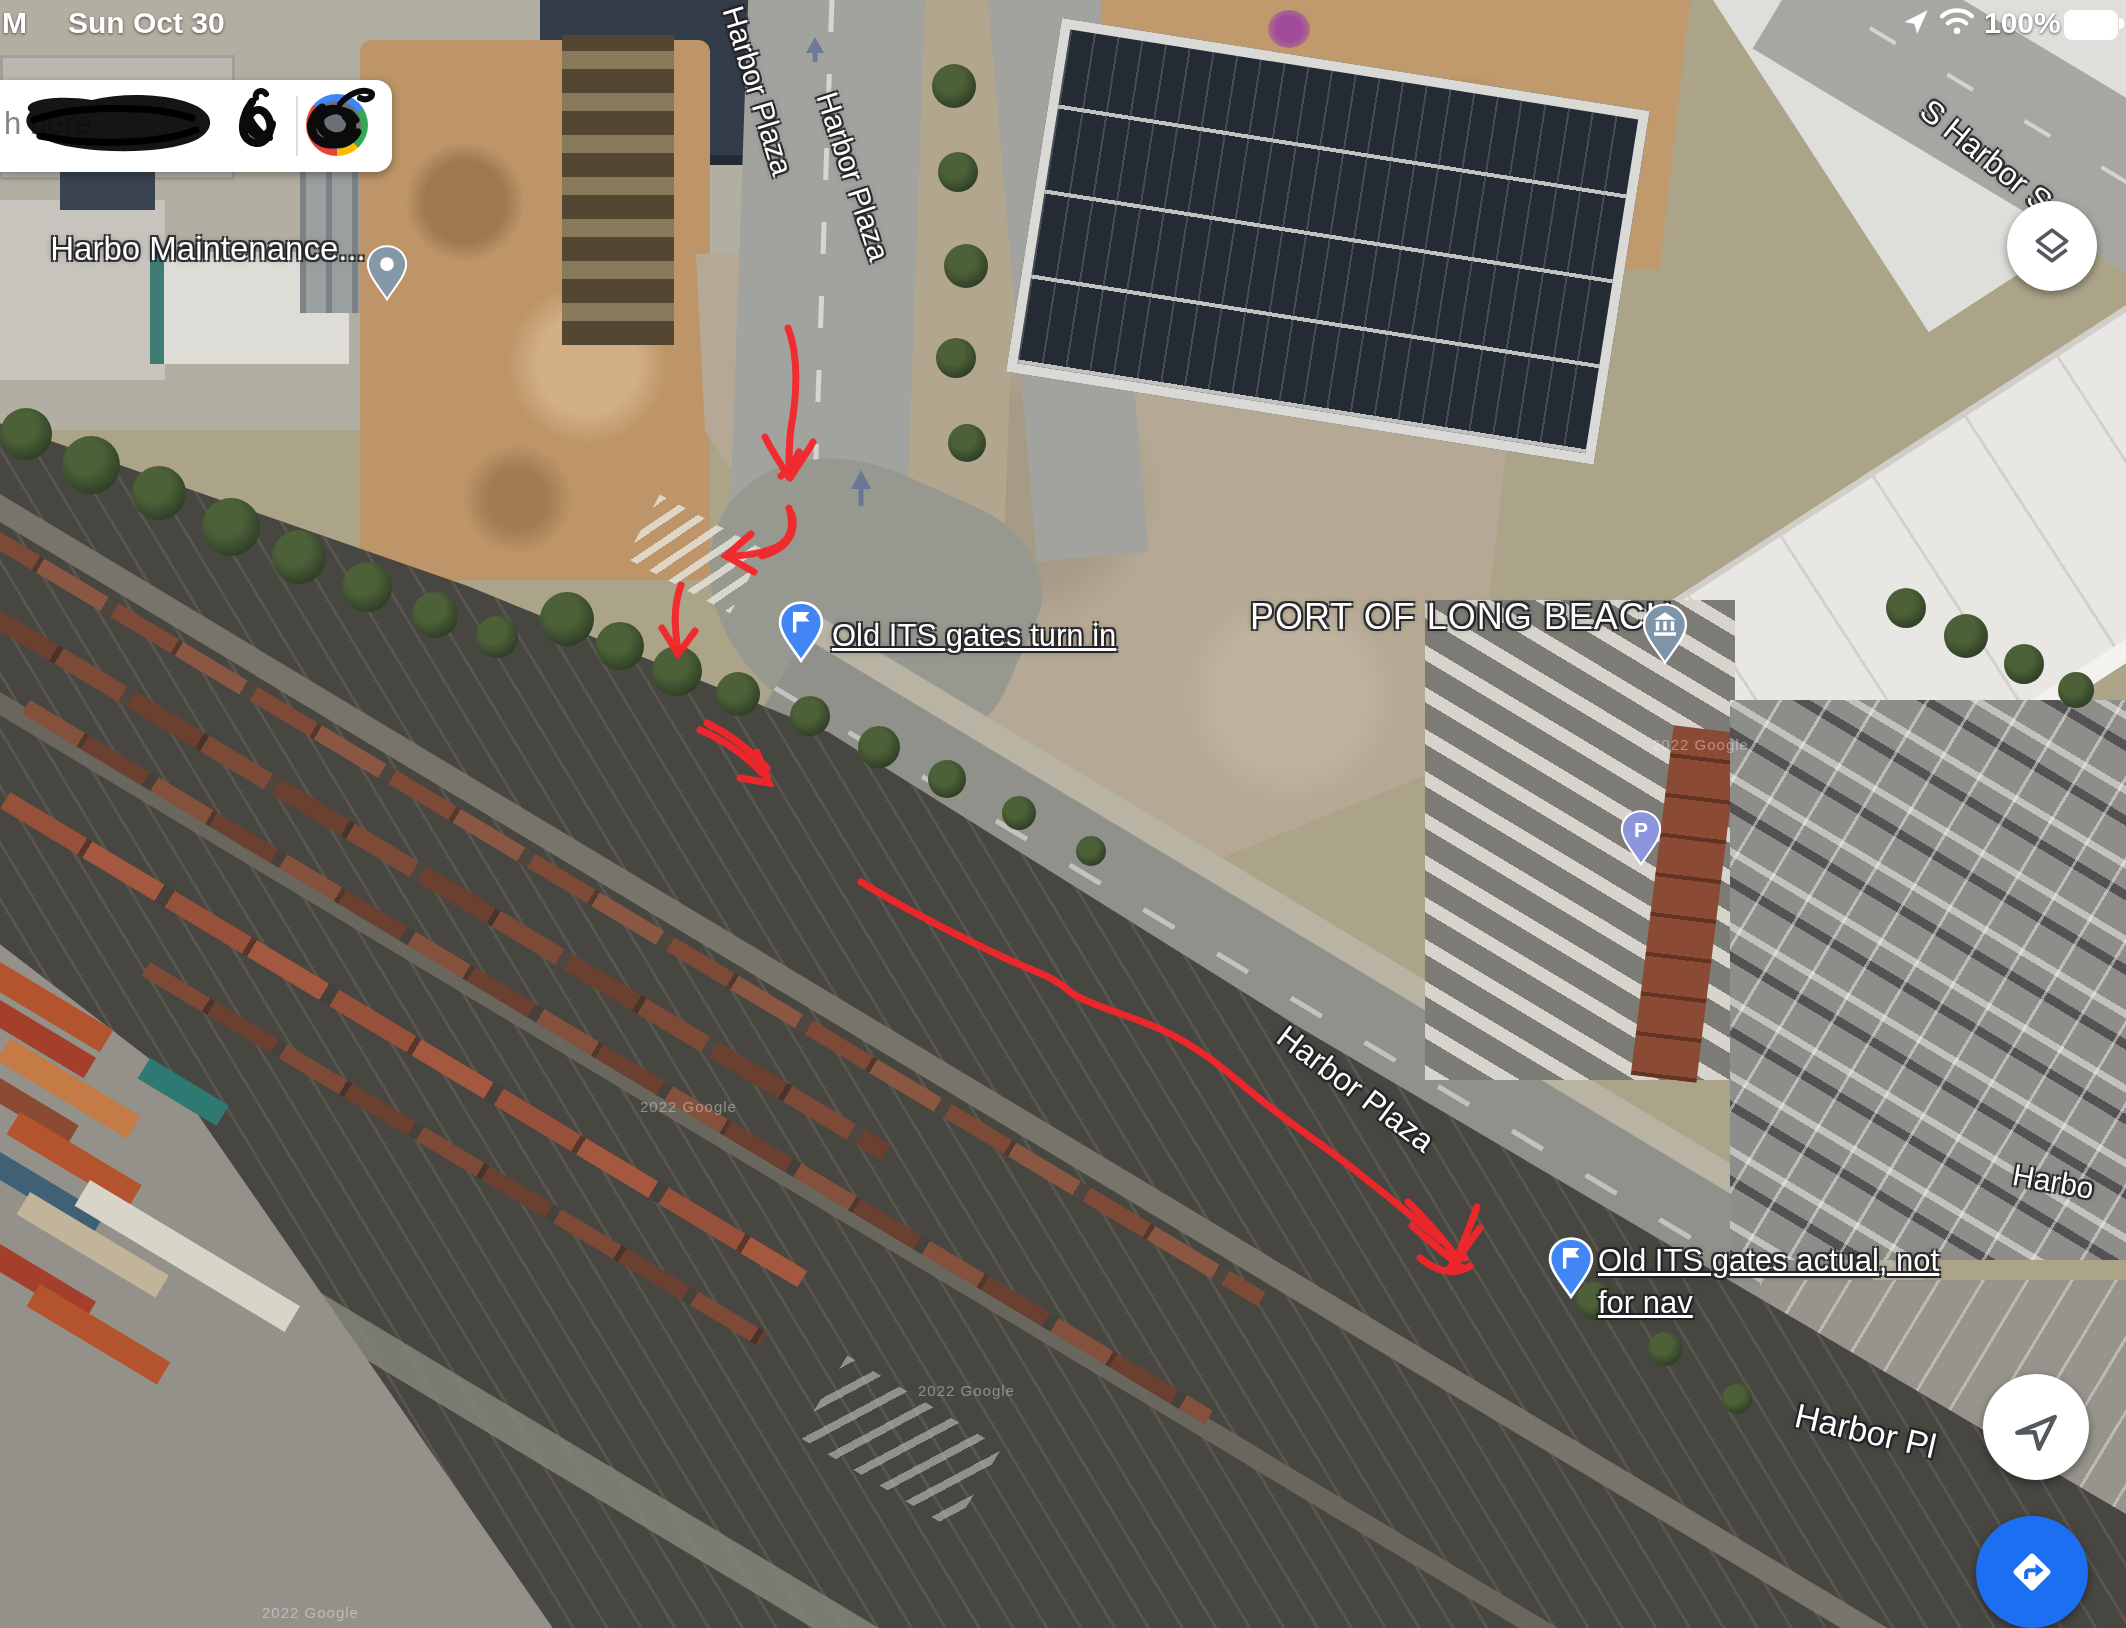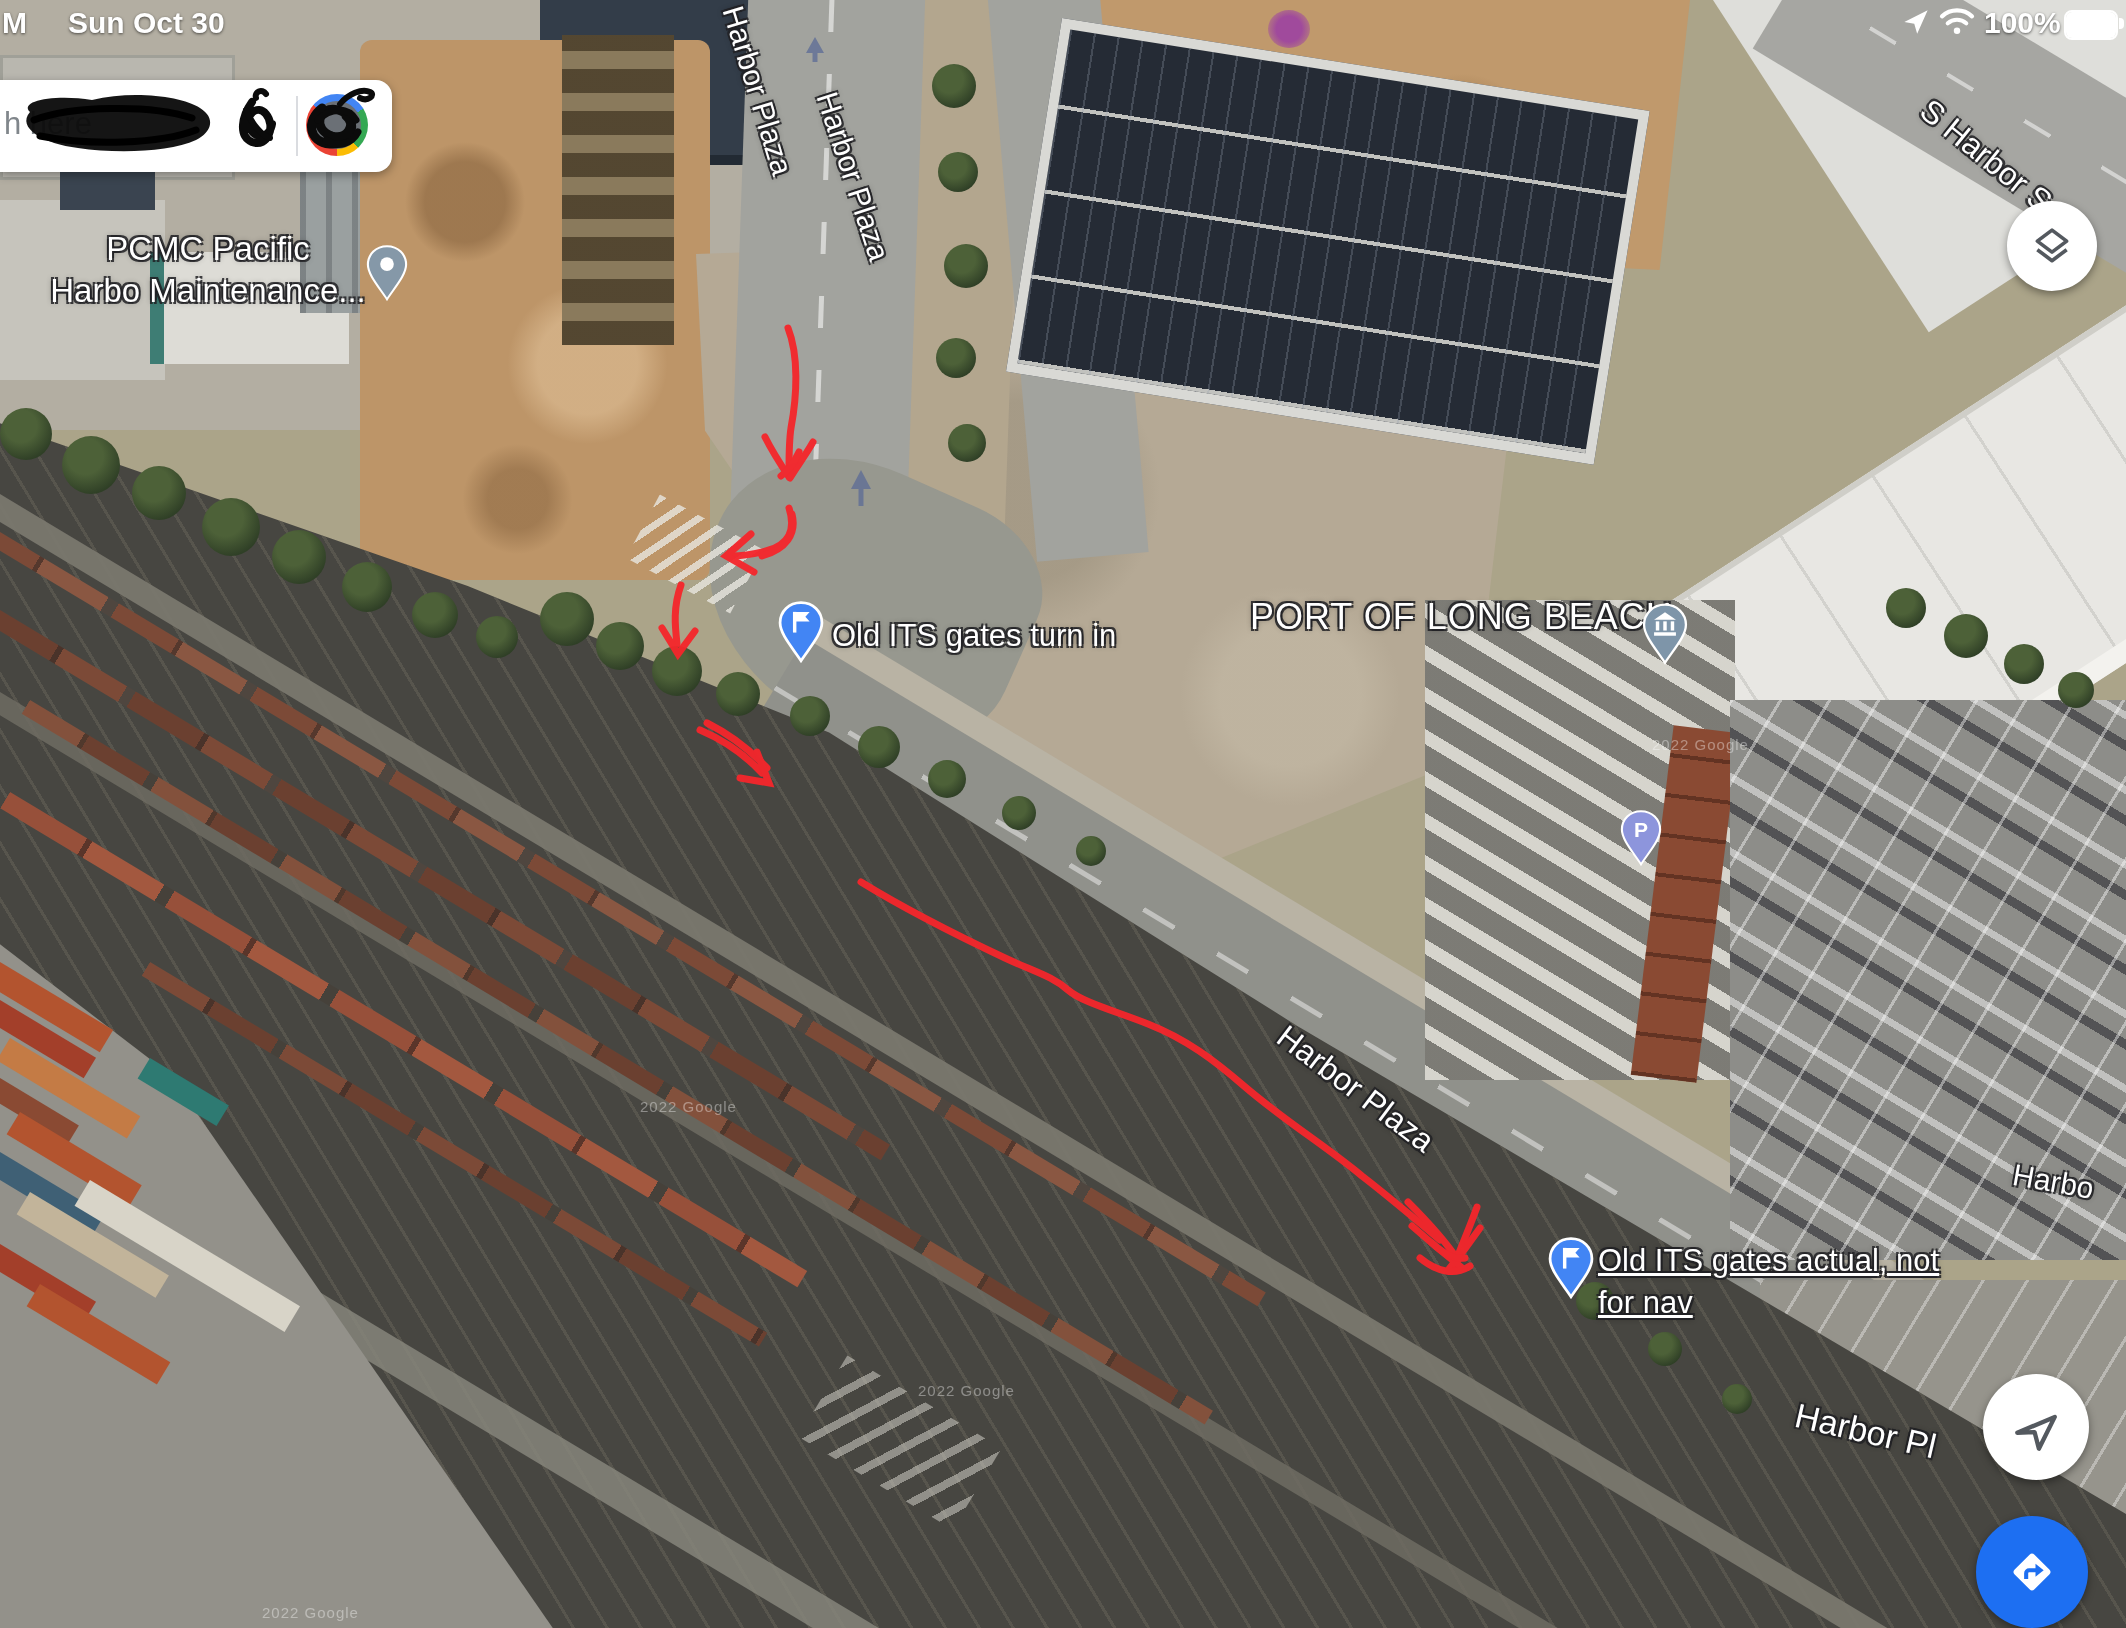--- a/index.html
+++ b/index.html
@@ -183,26 +183,25 @@
     <path d="M1408 1202 C1428 1222 1446 1242 1458 1260"></path>
     <path d="M1477 1207 C1469 1229 1461 1247 1454 1266"></path>
     <path d="M1412 1226 C1430 1242 1447 1256 1461 1267"></path>
     <path d="M1480 1228 C1469 1244 1459 1257 1449 1269"></path>
     <path d="M1420 1258 C1437 1272 1455 1276 1470 1266"></path>
     <path d="M1432 1243 C1444 1254 1455 1260 1465 1258"></path>
   </g>
 </svg>
 
 <div class="maplabel" style="left:8px;top:228px;width:400px;text-align:center;font-size:33px;line-height:42px;z-index:9;">
-  <div>PCMC Pacific</div>
   <div>Harbo Maintenance...</div>
 </div>
 <div class="maplabel" style="left:748px;top:2px;font-size:30px;transform:rotate(73deg);transform-origin:0 0;">Harbor Plaza</div>
 <div class="maplabel" style="left:842px;top:88px;font-size:30px;transform:rotate(72deg);transform-origin:0 0;">Harbor Plaza</div>
-<div class="maplabel" style="left:832px;top:618px;font-size:31px;z-index:9;">Old ITS gates turn in</div>
+<div class="maplabel" style="left:832px;top:618px;font-size:31px;z-index:9;text-decoration:underline;">Old ITS gates turn in</div>
 <div class="maplabel" style="left:1250px;top:592px;width:382px;text-align:right;font-size:36px;line-height:49px;letter-spacing:1px;z-index:9;">
   <div>PORT OF LONG BEACH</div>
 </div>
 <div class="maplabel" style="left:1292px;top:1018px;font-size:32px;transform:rotate(37deg);transform-origin:0 0;z-index:9;">Harbor Plaza</div>
 <div class="maplabel" style="left:1598px;top:1240px;font-size:31px;line-height:42px;z-index:9;text-decoration:underline;">
   <div>Old ITS gates actual, not</div>
   <div>for nav</div>
 </div>
 <div class="maplabel" style="left:1800px;top:1396px;font-size:34px;transform:rotate(13deg);transform-origin:0 0;z-index:9;">Harbor Pl</div>
 <div class="maplabel" style="left:2016px;top:1158px;font-size:30px;transform:rotate(10deg);transform-origin:0 0;z-index:9;">Harbo</div>

